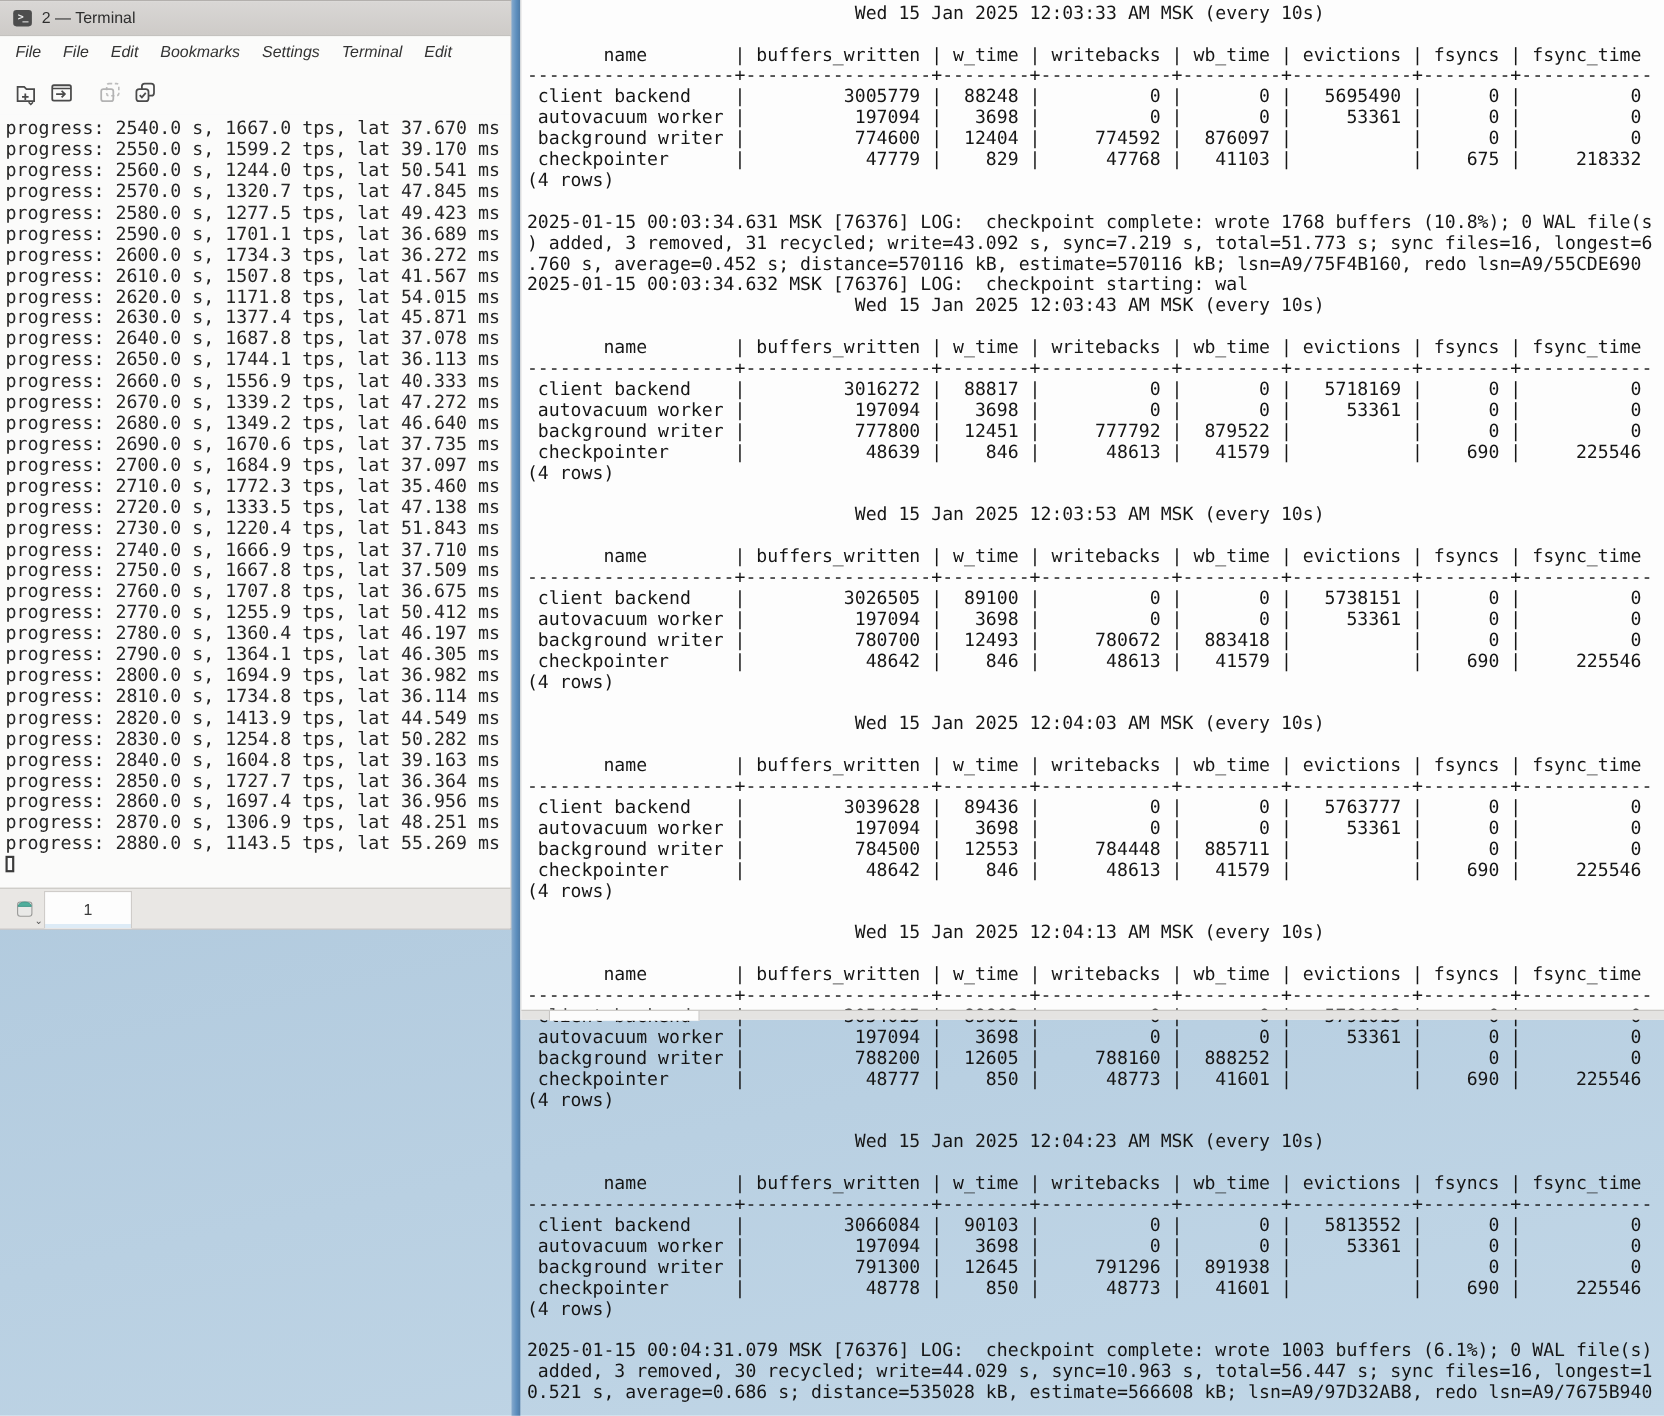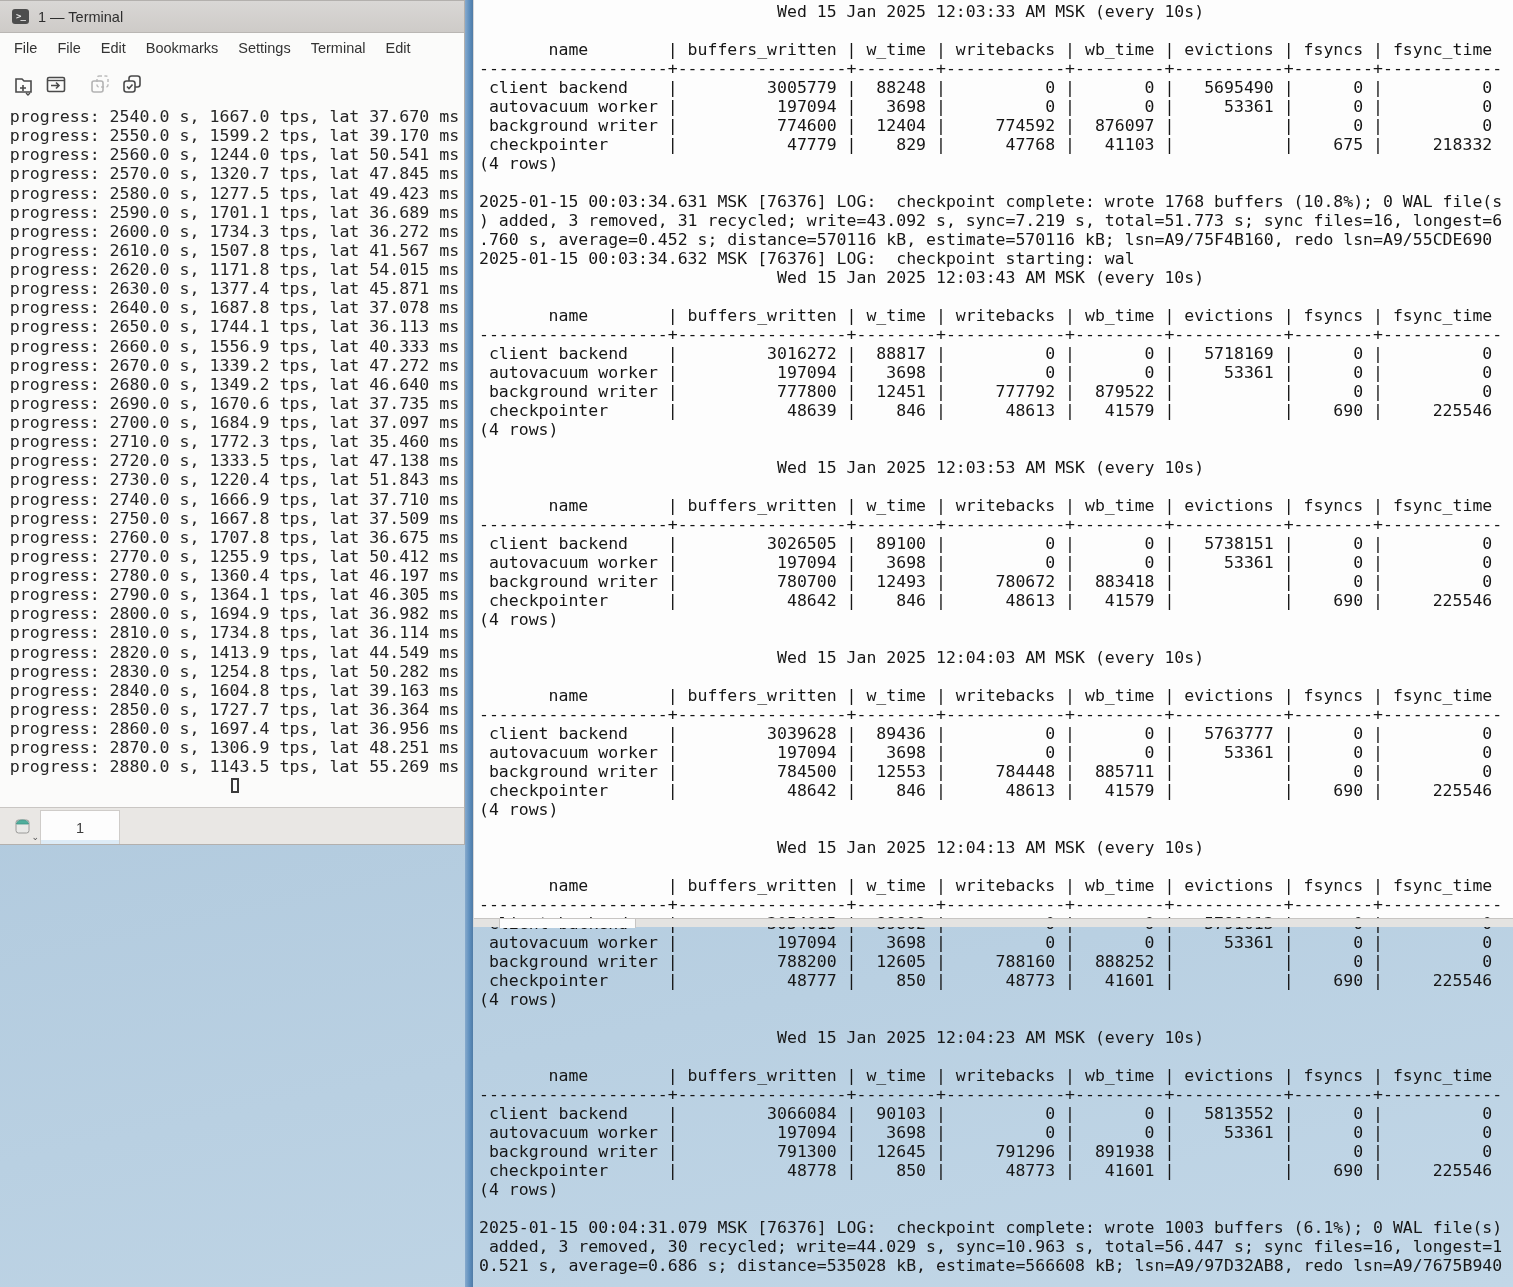--- a/index.html
+++ b/index.html
@@ -26,38 +26,38 @@
     width:17px; height:15px; background:#4d4d4d; border-radius:3px;
     color:#ececec; font:bold 9px/15px "DejaVu Sans Mono",monospace;
     text-align:center; letter-spacing:-1px;
   }
   .title-text { font-size:14.5px; color:#2e2e2e; }
 
   .menubar {
     height:30px; flex:0 0 30px; background:#fbfbfa;
     display:flex; align-items:center; padding-left:4px;
   }
-  .menu-item { padding:5px 10px; font-size:14.5px; color:#333; cursor:default; }
+  .menu-item { padding:5px 10px; font-size:14.5px; color:#333; cursor:default;font-style:italic; }
 
   .toolbar {
     height:41px; flex:0 0 41px; background:#fbfbfa;
     display:flex; align-items:center; padding-left:8px;
   }
   .tool-btn {
     width:32px; height:32px; display:flex; align-items:center; justify-content:center;
     border-radius:4px;
   }
   .tool-btn.gap { margin-left:12px; }
   .tool-btn svg { display:block; }
 
   .screen {
     flex:1 1 auto; margin:0; padding:3px 0 0 5px;
     background:#fbfbfa; color:#262626;
     font:16.6px/19.12px "DejaVu Sans Mono",monospace;
-    white-space:pre; overflow:hidden;text-align:center;
+    white-space:pre; overflow:hidden;
   }
   .cursor {
     display:inline-block; width:8px; height:15px;
     border:2px solid #3b3b3b; background:#fdfdfd;
     vertical-align:baseline; transform:translateY(2px);
   }
 
   .tabbar {
     height:37px; flex:0 0 37px; background:#e9e7e4;
     border-top:1px solid #c9c6c3;
@@ -103,21 +103,21 @@
     background:#fcfcfc; border-left:1px solid #c7c5c3; border-right:1px solid #c7c5c3;
   }
 </style>
 </head>
 <body>
 
 <div class="window-left">
 
   <div class="titlebar">
     <div class="title-icon">&gt;_</div>
-    <div class="title-text">1 — Terminal</div>
+    <div class="title-text">2 — Terminal</div>
   </div>
 
   <div class="menubar" id="menubar">
       <span class="menu-item">File</span>
       <span class="menu-item">File</span>
       <span class="menu-item">Edit</span>
       <span class="menu-item">Bookmarks</span>
       <span class="menu-item">Settings</span>
       <span class="menu-item">Terminal</span>
       <span class="menu-item">Edit</span>

